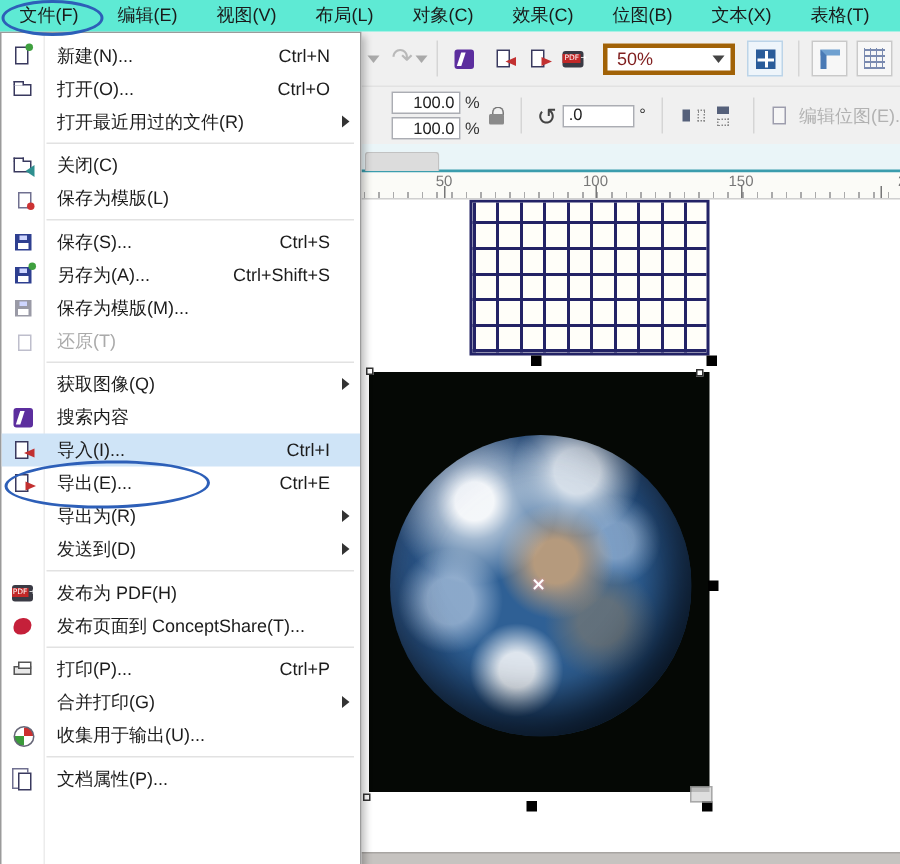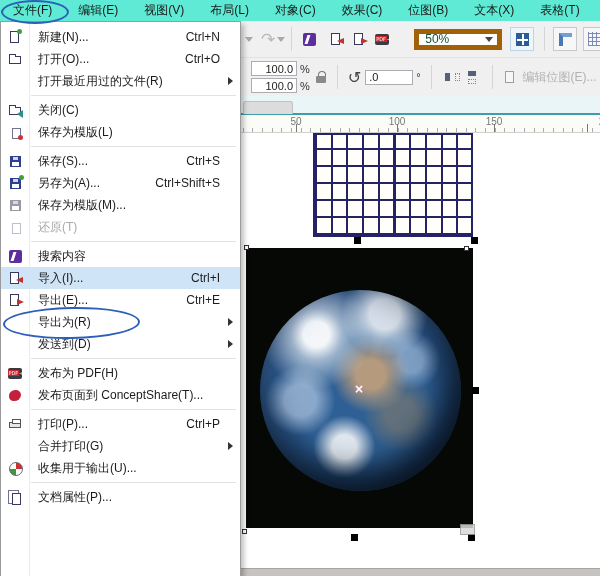--- a/index.html
+++ b/index.html
@@ -11,27 +11,27 @@
   .mb-item{font-size:12px;color:#1a1a1a;padding:0 13px;line-height:21px;position:relative}
   .mb-ellipse{position:absolute;left:1px;top:0;width:64px;height:20px;border:2px solid #2d5fb8;border-radius:50%;z-index:45;pointer-events:none}
 
   
   .tb1{position:absolute;left:241px;top:21px;right:0;height:36px;background:#f0f0f0;border-bottom:1px solid #e2e2e2;display:flex;align-items:center;z-index:5}
   .tb2{position:absolute;left:241px;top:58px;right:0;height:38px;background:#f0f0f0;display:flex;align-items:center;z-index:5}
   .sep{width:1px;height:24px;background:#d5d5d5;margin:0 6px;flex:none}
   .caret{width:0;height:0;border-left:4px solid transparent;border-right:4px solid transparent;border-top:5px solid #555;flex:none}
   .caret.dim{border-top-color:#a9a9a9}
   .redo{color:#b9b9b9;font-size:17px;margin:0 2px 0 8px;font-family:"DejaVu Sans",sans-serif}
-  .combo{width:88px;height:21px;background:#fff;border:5px solid #a16207;display:flex;align-items:center;font-size:12px;color:#14532d;padding-left:6px;box-sizing:border-box;margin-left:24px}
+  .combo{width:88px;height:21px;background:#fff;border:3px solid #a16207;display:flex;align-items:center;font-size:12px;color:#7f1d1d;padding-left:6px;box-sizing:border-box;margin-left:12px}
   .combo .caret{margin-left:auto;margin-right:4px;border-top-color:#444}
   .toolbtn{width:24px;height:24px;border:1px solid #bcd4e8;background:#eef5fb;display:flex;align-items:center;justify-content:center;box-sizing:border-box;margin-left:8px;flex:none}
   .toolbtn.plain{border-color:#c9c9c9;background:#f7f7f7}
   .field{width:46px;height:15px;background:#fff;border:1px solid #abadb3;font-size:11px;color:#222;text-align:right;padding:0 3px;box-sizing:border-box;font-family:"Liberation Sans",sans-serif}
   .pct{font-size:11px;color:#333;margin-left:3px}
-  .stack{display:flex;flex-direction:column;gap:2px;margin-left:10px}
+  .stack{display:flex;flex-direction:column;gap:2px;margin-left:20px}
   .srow{display:flex;align-items:center}
   .rot{font-size:16px;color:#444;margin:0 4px;font-family:"DejaVu Sans",sans-serif}
   .deg{font-size:11px;color:#333;margin-left:3px}
   .graybtn{display:flex;align-items:center;gap:5px;color:#b2b2b2;font-size:12px;margin-left:4px;white-space:nowrap}
 
   
   .ic{width:15px;height:15px;display:inline-block;position:relative;flex:none}
   .pg{position:absolute;left:2px;top:1px;width:9px;height:12px;background:#fff;border:1px solid #39395e;box-sizing:border-box}
   .dot{position:absolute;width:5px;height:5px;border-radius:50%}
   .ic-new .dot{right:1px;top:-1px;background:#3fa03f}
@@ -315,20 +315,25 @@
     <div class="mi disabled">
       <span class="mic">
           <span class="ic dim-ic">
             <span class="pg2"></span>
           </span>
         </span>
       <span class="mil">还原(T)</span>
     </div>
     <div class="msep"></div>
     <div class="mi">
+      <span class="mic"></span>
+      <span class="mil">获取图像(Q)</span>
+      <span class="subarr"></span>
+    </div>
+    <div class="mi">
       <span class="mic">
           <span class="ic ic-connect">
             <span class="sq"></span>
           </span>
         </span>
       <span class="mil">搜索内容</span>
     </div>
     <div class="mi hl">
       <span class="mic">
           <span class="ic ic-import">

